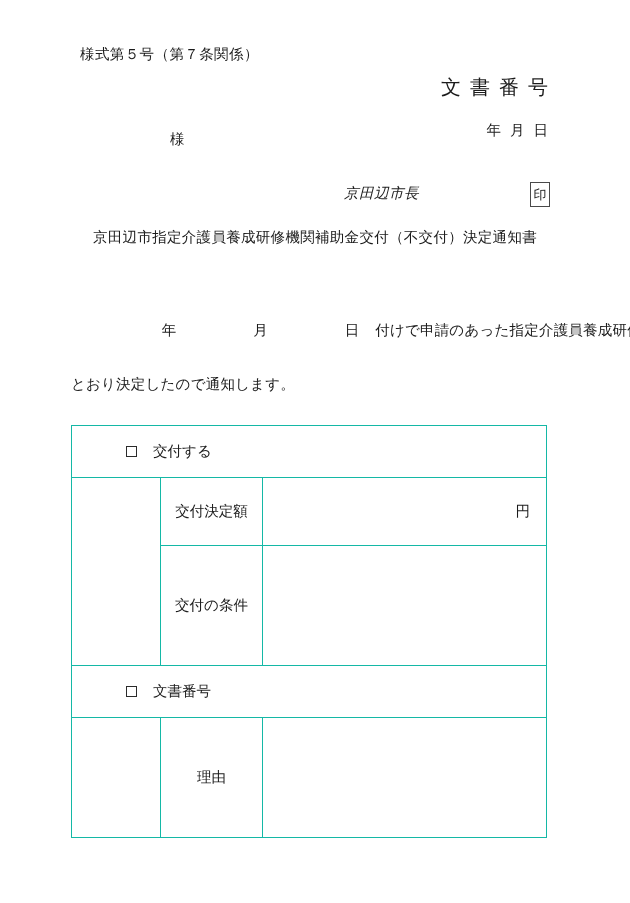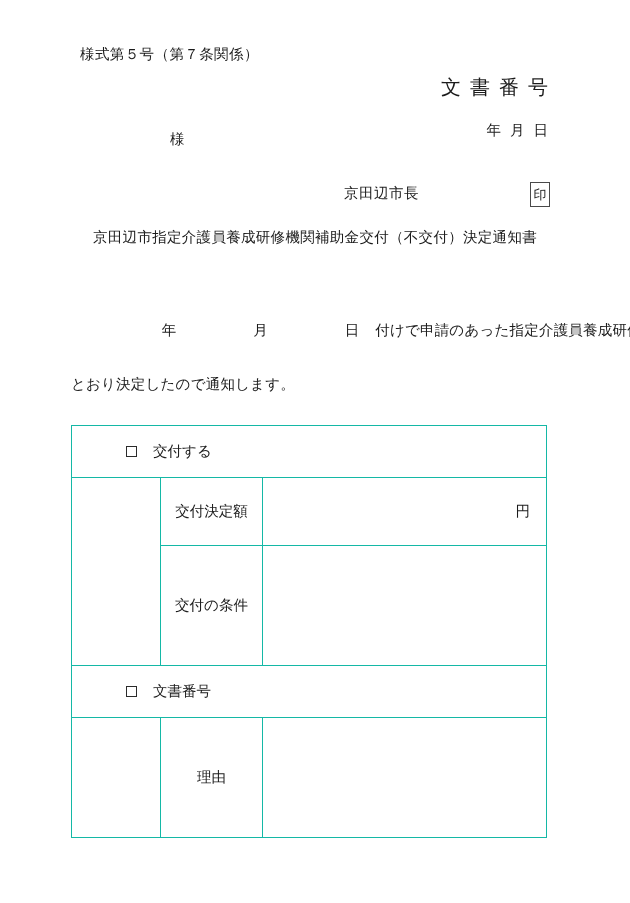--- a/index.html
+++ b/index.html
@@ -52,20 +52,21 @@
   .addressee {
     left: 170px;
     top: 132px;
     font-size: 14.5px;
   }
   .issuer {
     left: 344px;
     top: 186px;
     font-size: 14.5px;
     letter-spacing: 0.5px;
+    font-style: italic;
   }
   .seal-box {
     position: absolute;
     left: 530px;
     top: 182px;
     width: 20px;
     height: 25px;
     border: 1px solid #4a4a4a;
     box-sizing: border-box;
     font-size: 13px;

